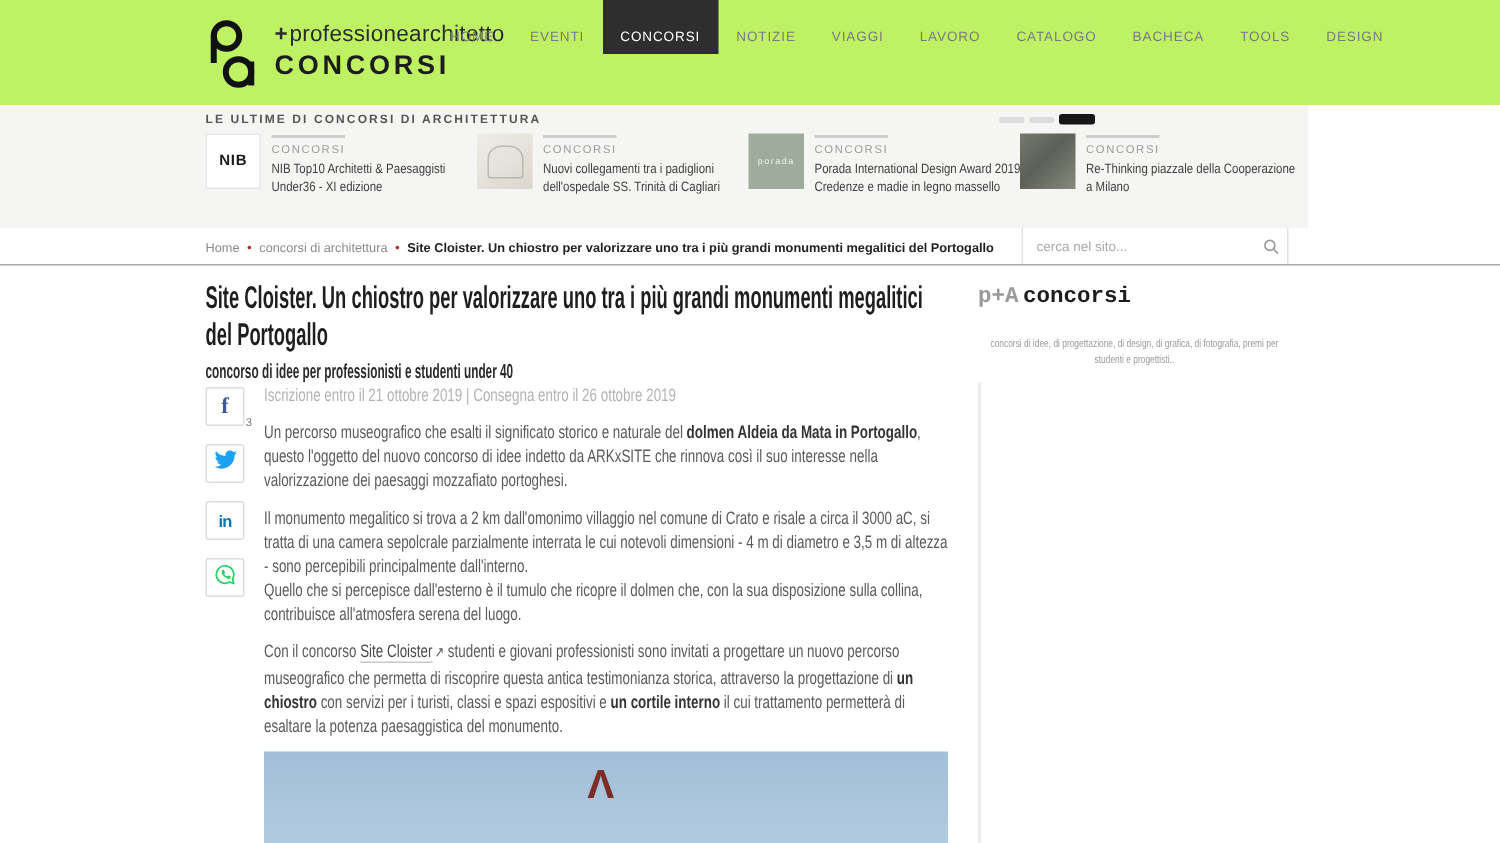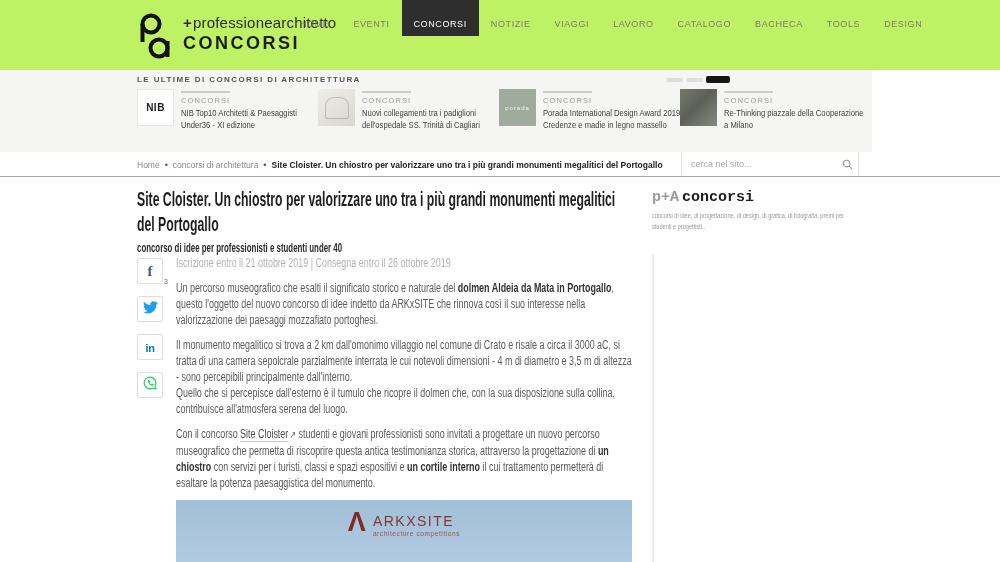--- a/index.html
+++ b/index.html
@@ -84,21 +84,21 @@
   .hero-logo { display:flex; align-items:flex-start; margin-top:9px; }
   .hero-mark { font-size:27px; line-height:27px; font-weight:bold; color:#7e2d26; margin-right:7px; }
   .hero-name { font-size:14px; letter-spacing:1.5px; color:#833730; padding-top:4px; }
   .hero-sub { font-size:6.5px; letter-spacing:0.6px; color:#9a544c; margin-top:1px; }
 
   
   .sidebar { position:absolute; left:652px; top:189px; width:210px; }
   .side-title { font-size:15px; font-weight:bold; cursor:pointer;font-family:Liberation Mono, monospace; }
   .side-title .pfx { color:#9a9a9a; }
   .side-title .main { color:#1d1d1d; margin-left:3px; }
-  .side-desc { font-size:7.5px; line-height:10.5px; color:#9a9a9a; margin-top:5px; }
+  .side-desc { font-size:7.5px; line-height:10.5px; color:#9a9a9a; margin-top:18px;text-align:center; }
   .side-desc-inner { width:280px; transform:scaleX(.745); transform-origin:0 0; }
   .side-line { position:absolute; left:652px; top:255px; height:307px; border-left:2px solid #ececec; }
 </style>
 </head>
 <body>
 
 <div class="header">
   <div class="logo">
     <div class="logo-mark">
       <svg width="42" height="48" viewBox="0 0 42 48">
@@ -200,24 +200,20 @@
     <div class="deadline">Iscrizione entro il 21 ottobre 2019 | Consegna entro il 26 ottobre 2019</div>
     <div id="paragraphs">
         <p class="para"><span>Un percorso museografico che esalti il significato storico e naturale del </span><strong>dolmen Aldeia da Mata in Portogallo</strong><span>, questo l'oggetto del nuovo concorso di idee indetto da ARKxSITE che rinnova così il suo interesse nella valorizzazione dei paesaggi mozzafiato portoghesi.</span></p>
         <p class="para"><span>Il monumento megalitico si trova a 2 km dall'omonimo villaggio nel comune di Crato e risale a circa il 3000 aC, si tratta di una camera sepolcrale parzialmente interrata le cui notevoli dimensioni - 4 m di diametro e 3,5 m di altezza - sono percepibili principalmente dall'interno.</span><br><span>Quello che si percepisce dall'esterno è il tumulo che ricopre il dolmen che, con la sua disposizione sulla collina, contribuisce all'atmosfera serena del luogo.</span></p>
         <p class="para"><span>Con il concorso </span><a>Site Cloister</a><span class="ext-ic">↗</span><span> studenti e giovani professionisti sono invitati a progettare un nuovo percorso museografico che permetta di riscoprire questa antica testimonianza storica, attraverso la progettazione di </span><strong>un chiostro</strong><span> con servizi per i turisti, classi e spazi espositivi e </span><strong>un cortile interno</strong><span> il cui trattamento permetterà di esaltare la potenza paesaggistica del monumento.</span></p>
       </div>
   </div>
   <div class="hero">
     <div class="hero-logo">
       <div class="hero-mark">Λ</div>
-      <div>
-        <div class="hero-name">ARKXSITE</div>
-        <div class="hero-sub">architecture competitions</div>
-      </div>
     </div>
   </div>
 </div>
 
 <div class="sidebar">
   <div class="side-title">
     <span class="pfx">p+A</span><span class="main">concorsi</span>
   </div>
   <div class="side-desc">
     <div class="side-desc-inner">concorsi di idee, di progettazione, di design, di grafica, di fotografia, premi per studenti e progettisti..</div>

